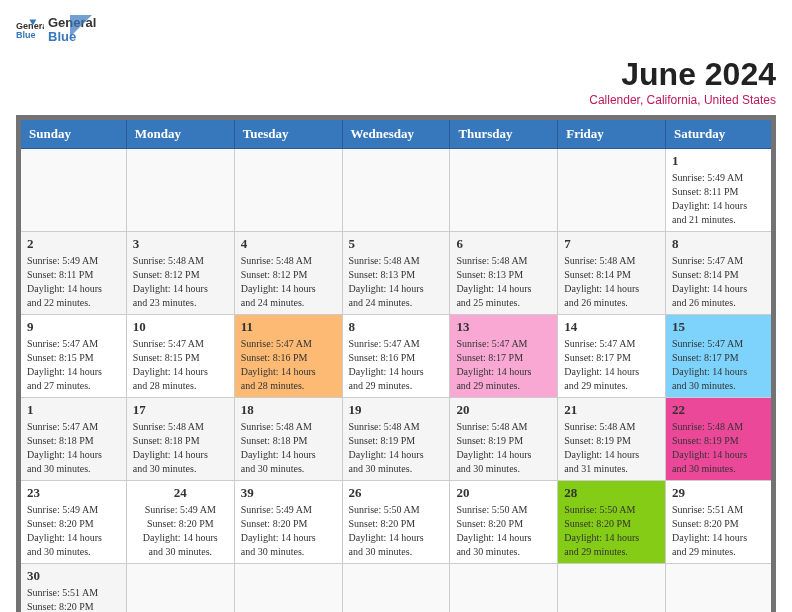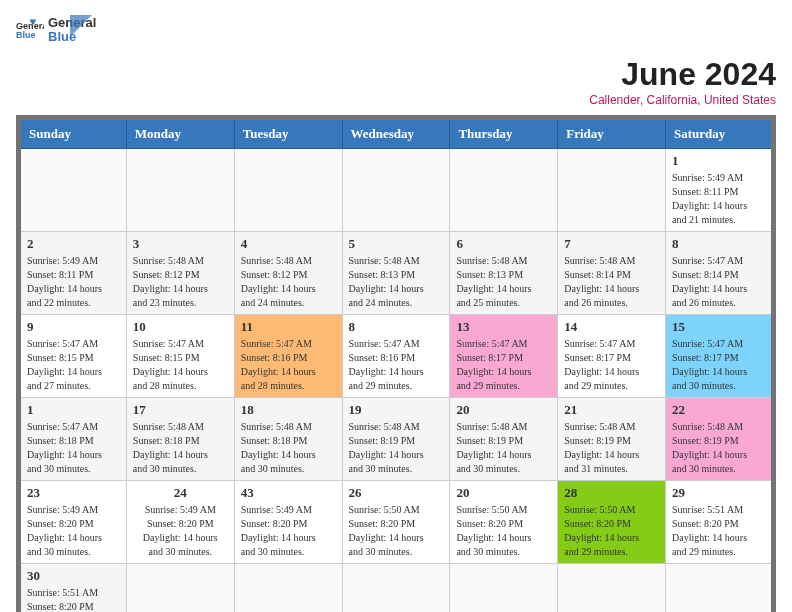--- a/index.html
+++ b/index.html
@@ -264,21 +264,21 @@
 Daylight: 14 hours
 and 30 minutes.</div>
         </td>
         <td style="background: rgb(245, 245, 245); min-height: 75px;">
           <div class="day-number">21</div>
           <div class="day-info" style="white-space: pre-line;">Sunrise: 5:48 AM
 Sunset: 8:19 PM
 Daylight: 14 hours
 and 31 minutes.</div>
         </td>
-        <td style="background: #f9a8d4; min-height: 75px;">
+        <td style="background: #ec4899; min-height: 75px;">
           <div class="day-number">22</div>
           <div class="day-info" style="white-space: pre-line;">Sunrise: 5:48 AM
 Sunset: 8:19 PM
 Daylight: 14 hours
 and 30 minutes.</div>
         </td>
       </tr>
       <tr>
         <td style="background: rgb(255, 255, 255); min-height: 75px;">
           <div class="day-number">23</div>
@@ -288,21 +288,21 @@
 and 30 minutes.</div>
         </td>
         <td style="background: rgb(255, 255, 255); min-height: 75px; text-align: center;">
           <div class="day-number">24</div>
           <div class="day-info" style="white-space: pre-line;">Sunrise: 5:49 AM
 Sunset: 8:20 PM
 Daylight: 14 hours
 and 30 minutes.</div>
         </td>
         <td style="background: rgb(255, 255, 255); min-height: 75px;">
-          <div class="day-number">43</div>
+          <div class="day-number">39</div>
           <div class="day-info" style="white-space: pre-line;">Sunrise: 5:49 AM
 Sunset: 8:20 PM
 Daylight: 14 hours
 and 30 minutes.</div>
         </td>
         <td style="background: rgb(255, 255, 255); min-height: 75px;">
           <div class="day-number">26</div>
           <div class="day-info" style="white-space: pre-line;">Sunrise: 5:50 AM
 Sunset: 8:20 PM
 Daylight: 14 hours

